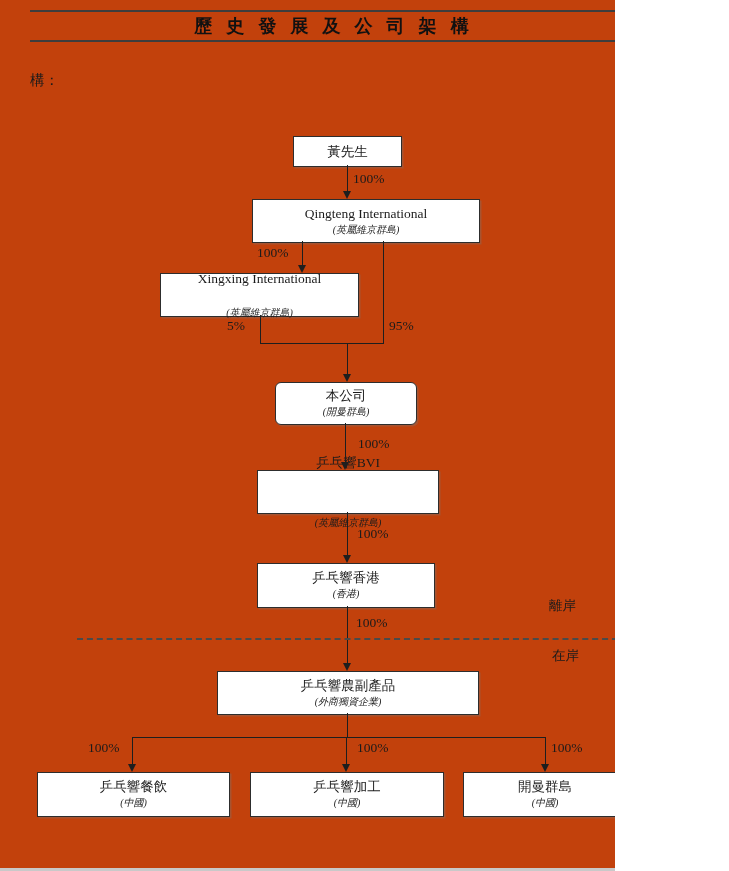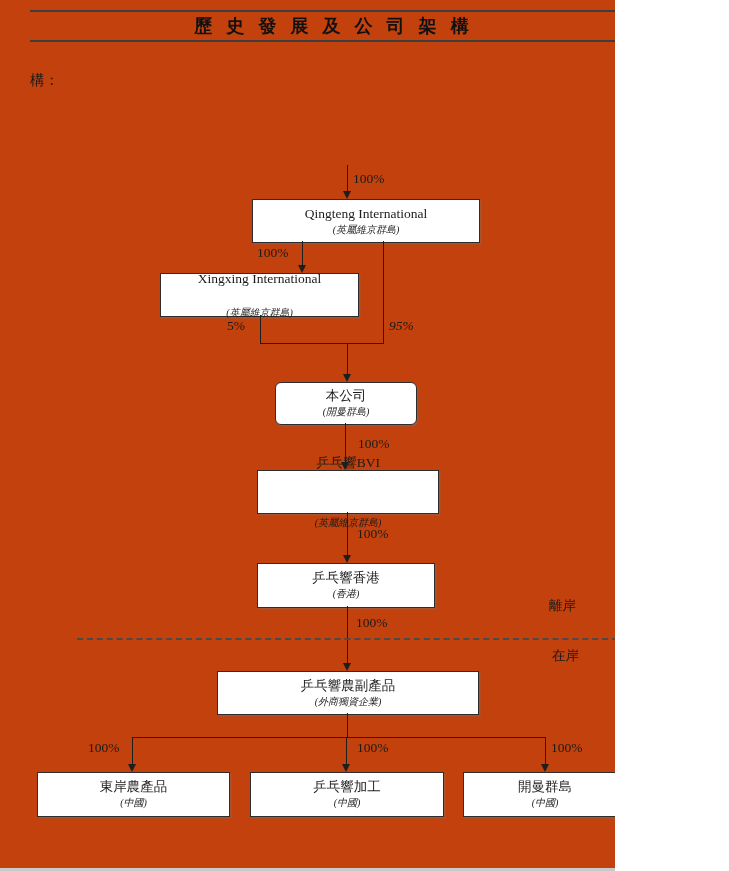--- a/index.html
+++ b/index.html
@@ -60,20 +60,23 @@
 <div id="page">
 
   <div class="rule rule-top"></div>
   <div class="doc-title">歷史發展及公司架構</div>
   <div class="rule rule-bottom"></div>
 
   <div class="intro">
     <div class="intro-l2">構：</div>
   </div>
 
+  <div class="box b-huang">
+    <span class="nm">黃先生</span>
+  </div>
 
   <div class="box b-qingteng">
     <span class="nm">Qingteng International</span>
     <span class="pl">(英屬維京群島)</span>
   </div>
 
   <div class="box b-xingxing">
     <span class="nm">Xingxing International</span>
     <span class="pl">(英屬維京群島)</span>
   </div>
@@ -92,21 +95,21 @@
     <span class="nm">乒乓響香港</span>
     <span class="pl">(香港)</span>
   </div>
 
   <div class="box b-wfoe">
     <span class="nm">乒乓響農副產品</span>
     <span class="pl">(外商獨資企業)</span>
   </div>
 
   <div class="box b-catering">
-    <span class="nm">東岸農產品</span>
+    <span class="nm">乒乓響餐飲</span>
     <span class="pl">(中國)</span>
   </div>
 
   <div class="box b-processing">
     <span class="nm">乒乓響加工</span>
     <span class="pl">(中國)</span>
   </div>
 
   <div class="box b-dongan">
     <span class="nm">開曼群島</span>
@@ -115,21 +118,21 @@
 
   <div class="vline" style="left:346.5px;top:165px;height:27px;"></div>
   <div class="arrow" style="left:342.5px;top:191px;"></div>
   <div class="pct" style="left:353px;top:171px;">100%</div>
 
   <div class="vline" style="left:301.5px;top:241px;height:25px;"></div>
   <div class="arrow" style="left:297.5px;top:265px;"></div>
   <div class="pct" style="left:257px;top:245px;">100%</div>
 
   <div class="vline" style="left:382.5px;top:241px;height:103px;"></div>
-  <div class="pct" style="left:389px;top:318px;font-style:italic;">95%</div>
+  <div class="pct" style="left:389px;top:318px;">95%</div>
 
   <div class="vline" style="left:259.5px;top:315px;height:29px;"></div>
   <div class="pct" style="left:227px;top:318px;">5%</div>
 
   <div class="hline" style="left:259.5px;top:342.5px;width:124.5px;"></div>
   <div class="vline" style="left:346.5px;top:343px;height:31px;"></div>
   <div class="arrow" style="left:342.5px;top:374px;"></div>
 
   <div class="vline" style="left:344.5px;top:423px;height:39px;"></div>
   <div class="arrow" style="left:340.5px;top:462px;"></div>

